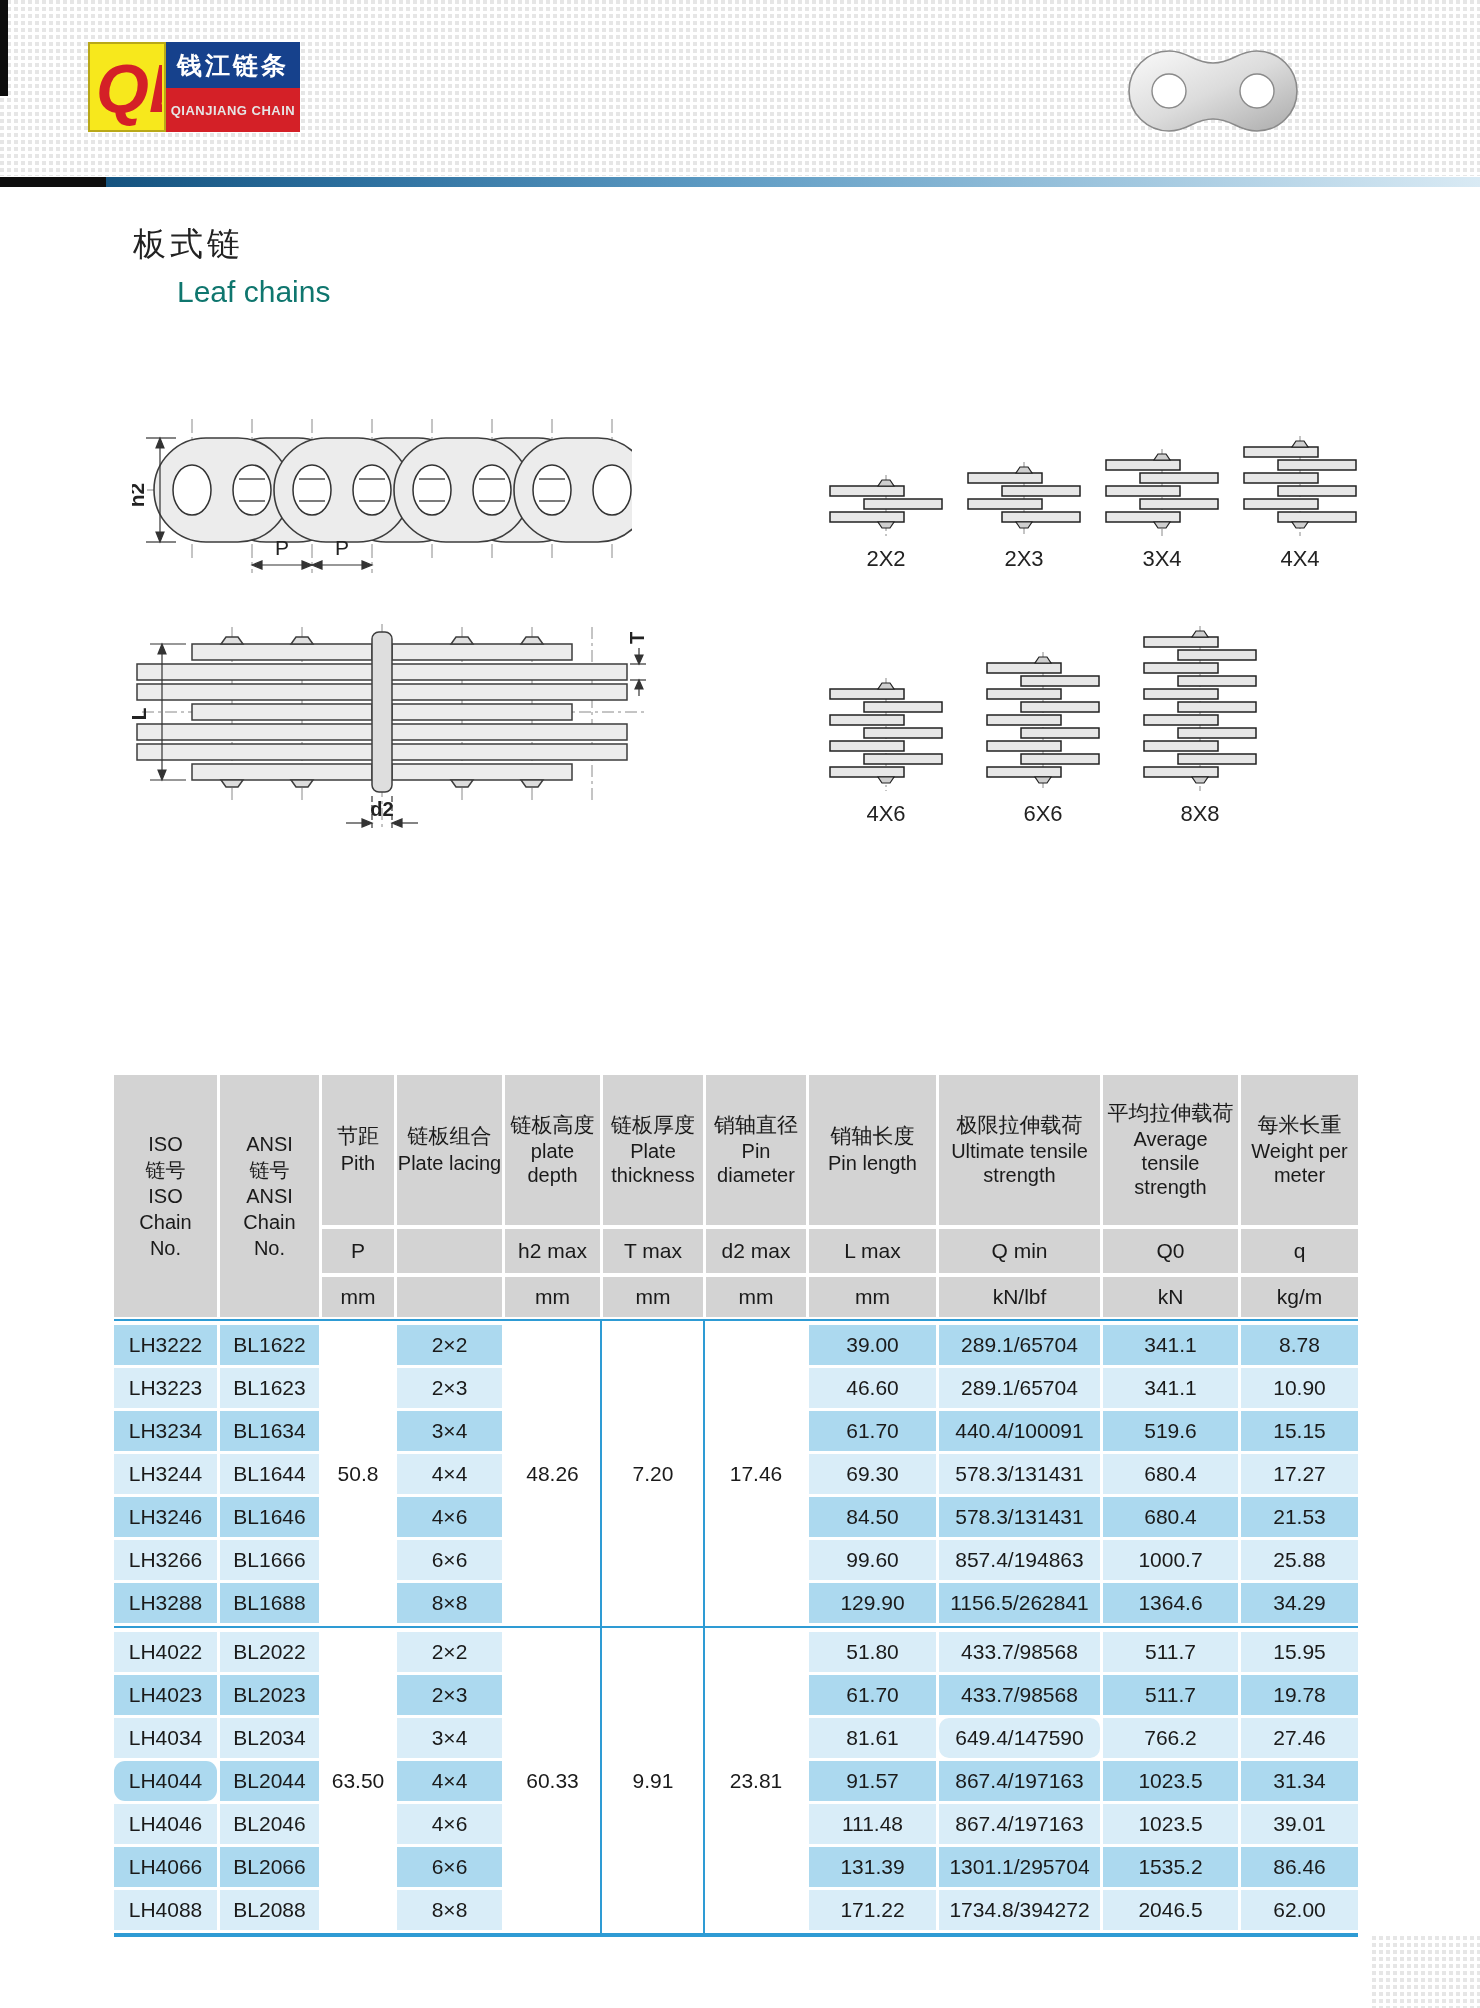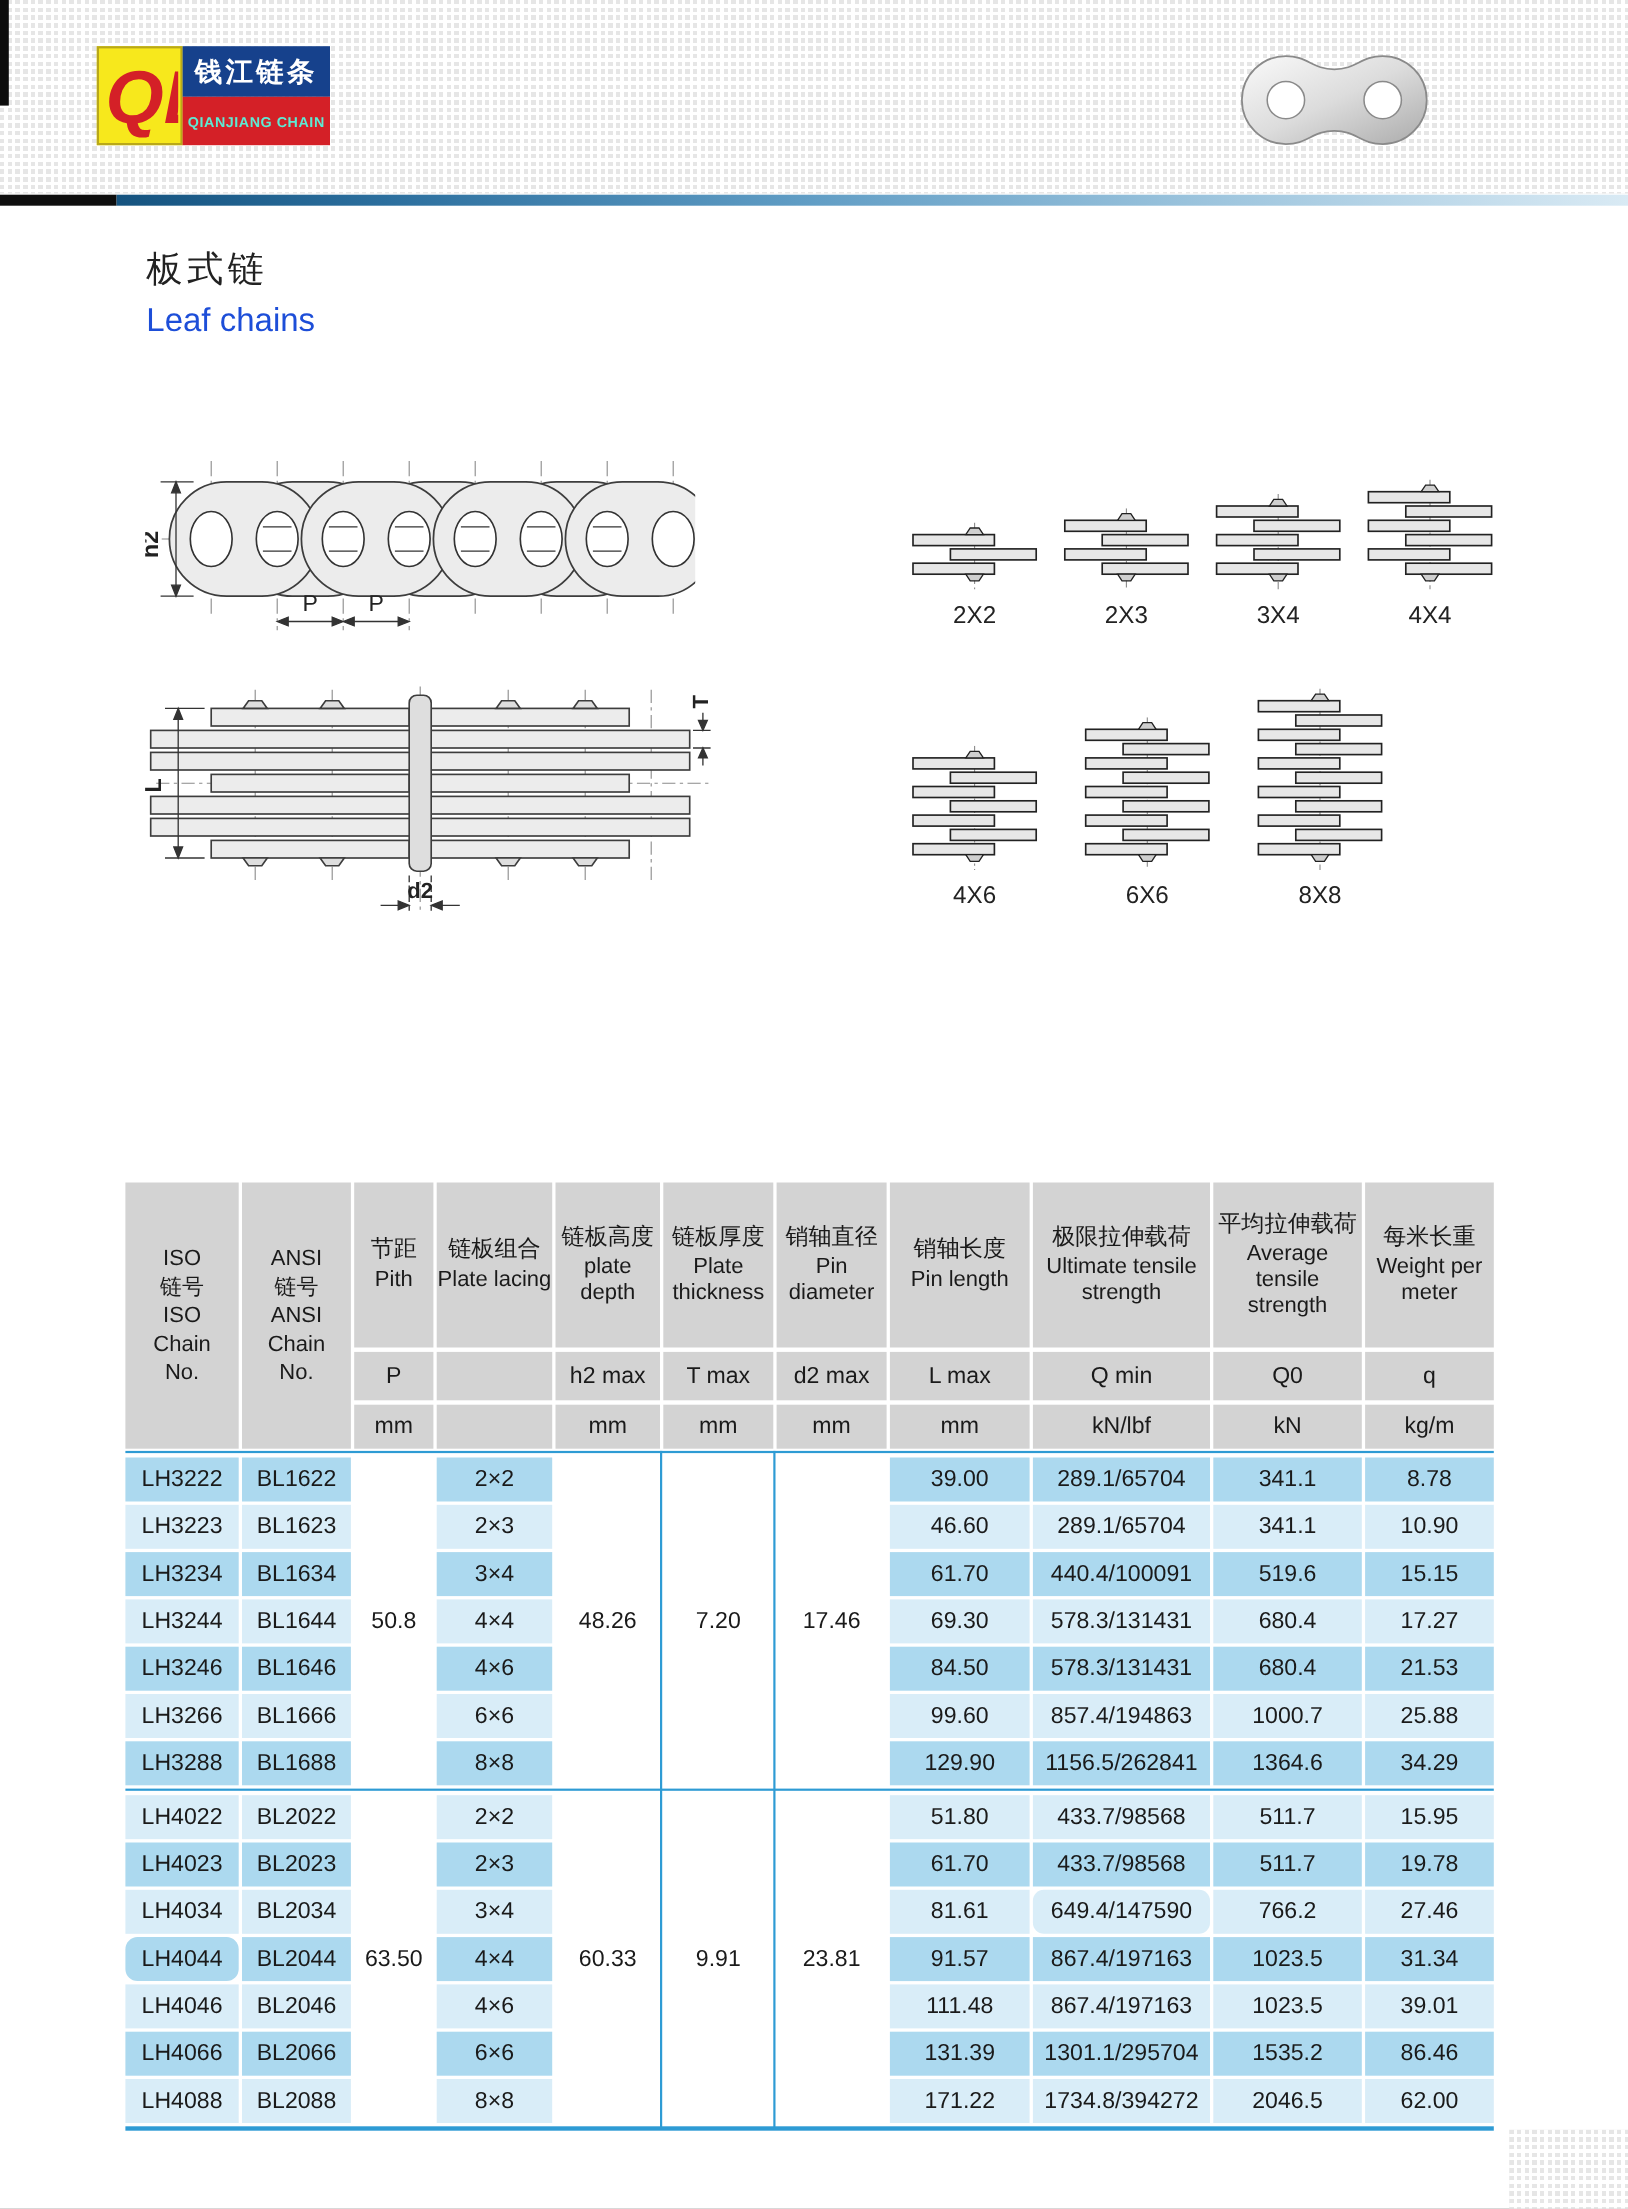--- a/index.html
+++ b/index.html
@@ -15,26 +15,26 @@
   .rule-black{position:absolute;left:0;top:177px;width:106px;height:10px;background:#0e0e0e;}
   .rule-blue{position:absolute;left:106px;top:177px;width:1374px;height:10px;
              background:linear-gradient(to right,#15537f 0%,#2c6f9e 18%,#5f9cc4 45%,#9cc4dd 72%,#d9eaf4 100%);}
   
   .logo{position:absolute;left:88px;top:42px;display:flex;}
   .logo-mark{width:78px;height:90px;background:#f7e81c;border:2px solid #b9a818;box-sizing:border-box;
              display:flex;align-items:center;justify-content:center;}
   .logo-text{width:134px;height:90px;display:flex;flex-direction:column;}
   .logo-cn{height:46px;background:#16418c;color:#fff;display:flex;align-items:center;justify-content:center;
            font-size:25px;font-weight:bold;letter-spacing:3px;}
-  .logo-en{height:44px;background:#d42027;color:#5eead4;display:flex;align-items:center;justify-content:center;
+  .logo-en{height:44px;background:#d42027;color:#e5e5e5;display:flex;align-items:center;justify-content:center;
            font-size:13px;font-weight:bold;letter-spacing:.5px;}
   
   .title-block{position:absolute;left:133px;top:222px;}
   .title-cn{font-size:33px;letter-spacing:4px;color:#222;}
-  .title-en{font-size:30px;margin-top:8px;color:#1d4ed8;}
+  .title-en{font-size:30px;margin-top:8px;color:#0f766e;margin-left:44px;}
   
   .lace-row{position:absolute;display:flex;justify-content:space-between;align-items:flex-end;}
   .lace-item{display:flex;flex-direction:column;align-items:center;}
   .lace-label{font-size:22px;color:#222;margin-top:10px;}
   
   .table-wrap{position:absolute;left:114px;top:1075px;width:1244px;height:864px;background:#fff;}
   .hgrid,.bgrid{display:grid;grid-template-columns:103px 99px 72px 105px 95px 100px 100px 127px 161px 135px 117px;}
   .hgrid{grid-template-rows:150px 44px 40px;gap:4px 3px;position:absolute;left:0;top:0;}
   .bgrid{grid-template-rows:repeat(7,40px);gap:3px 3px;position:absolute;left:0;}
   .cell{display:flex;align-items:center;justify-content:center;text-align:center;font-size:21px;}

